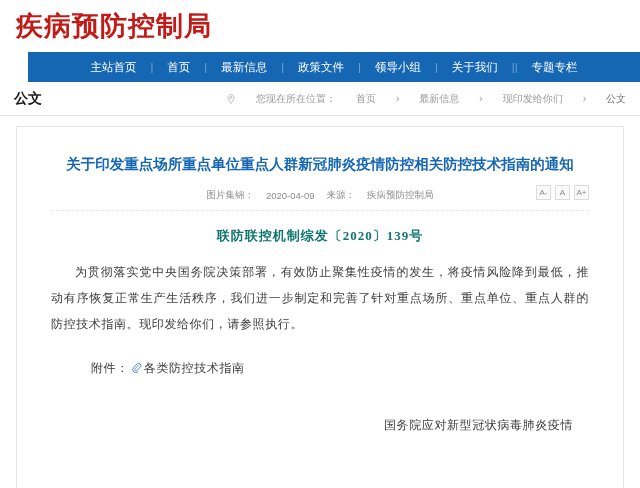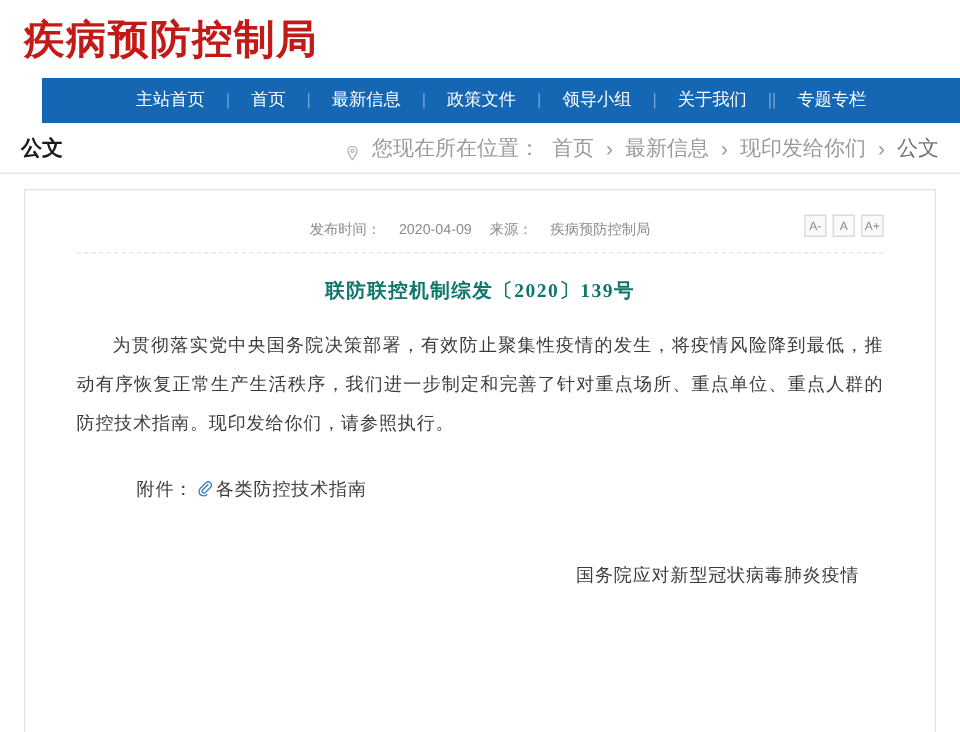--- a/index.html
+++ b/index.html
@@ -60,22 +60,22 @@
   .crumb-left {
     color: #1a1a1a;
     font-size: 14px;
     font-weight: bold;
     font-family: "Liberation Serif", serif;
   }
   .crumb-right {
     margin-left: auto;
     display: flex;
     align-items: center;
-    gap: 8px;
-    font-size: 14px;
+    gap: 20px;
+    font-size: 10px;
     color: #9b9b9b;
   }
   .crumb-right .crumb-link { color: #9b9b9b; cursor: pointer; }
   .crumb-right .crumb-cur { color: #6f6f6f; }
   .loc-icon { display: inline-block; width: 10px; height: 10px; }
   
   .article-wrap {
     padding: 10px 16px 0 16px;
   }
   .article {
@@ -206,23 +206,24 @@
     <span>›</span>
     <span class="crumb-link">现印发给你们</span>
     <span>›</span>
     <span class="crumb-cur">公文</span>
   </div>
 </div>
 
 <div class="article-wrap">
   <div class="article">
 
+    <div class="article-title">关于印发重点场所重点单位重点人群新冠肺炎疫情防控相关防控技术指南的通知</div>
 
     <div class="meta-row">
-      <span class="meta-item">发布时间：</span>
+      <span class="meta-item">图片集锦：</span>
       <span class="meta-item">2020-04-09</span>
       <span class="meta-item">来源：</span>
       <span class="meta-item">疾病预防控制局</span>
       <span class="font-tools">
         <span class="font-btn">A-</span>
         <span class="font-btn">A</span>
         <span class="font-btn">A+</span>
       </span>
     </div>
 

